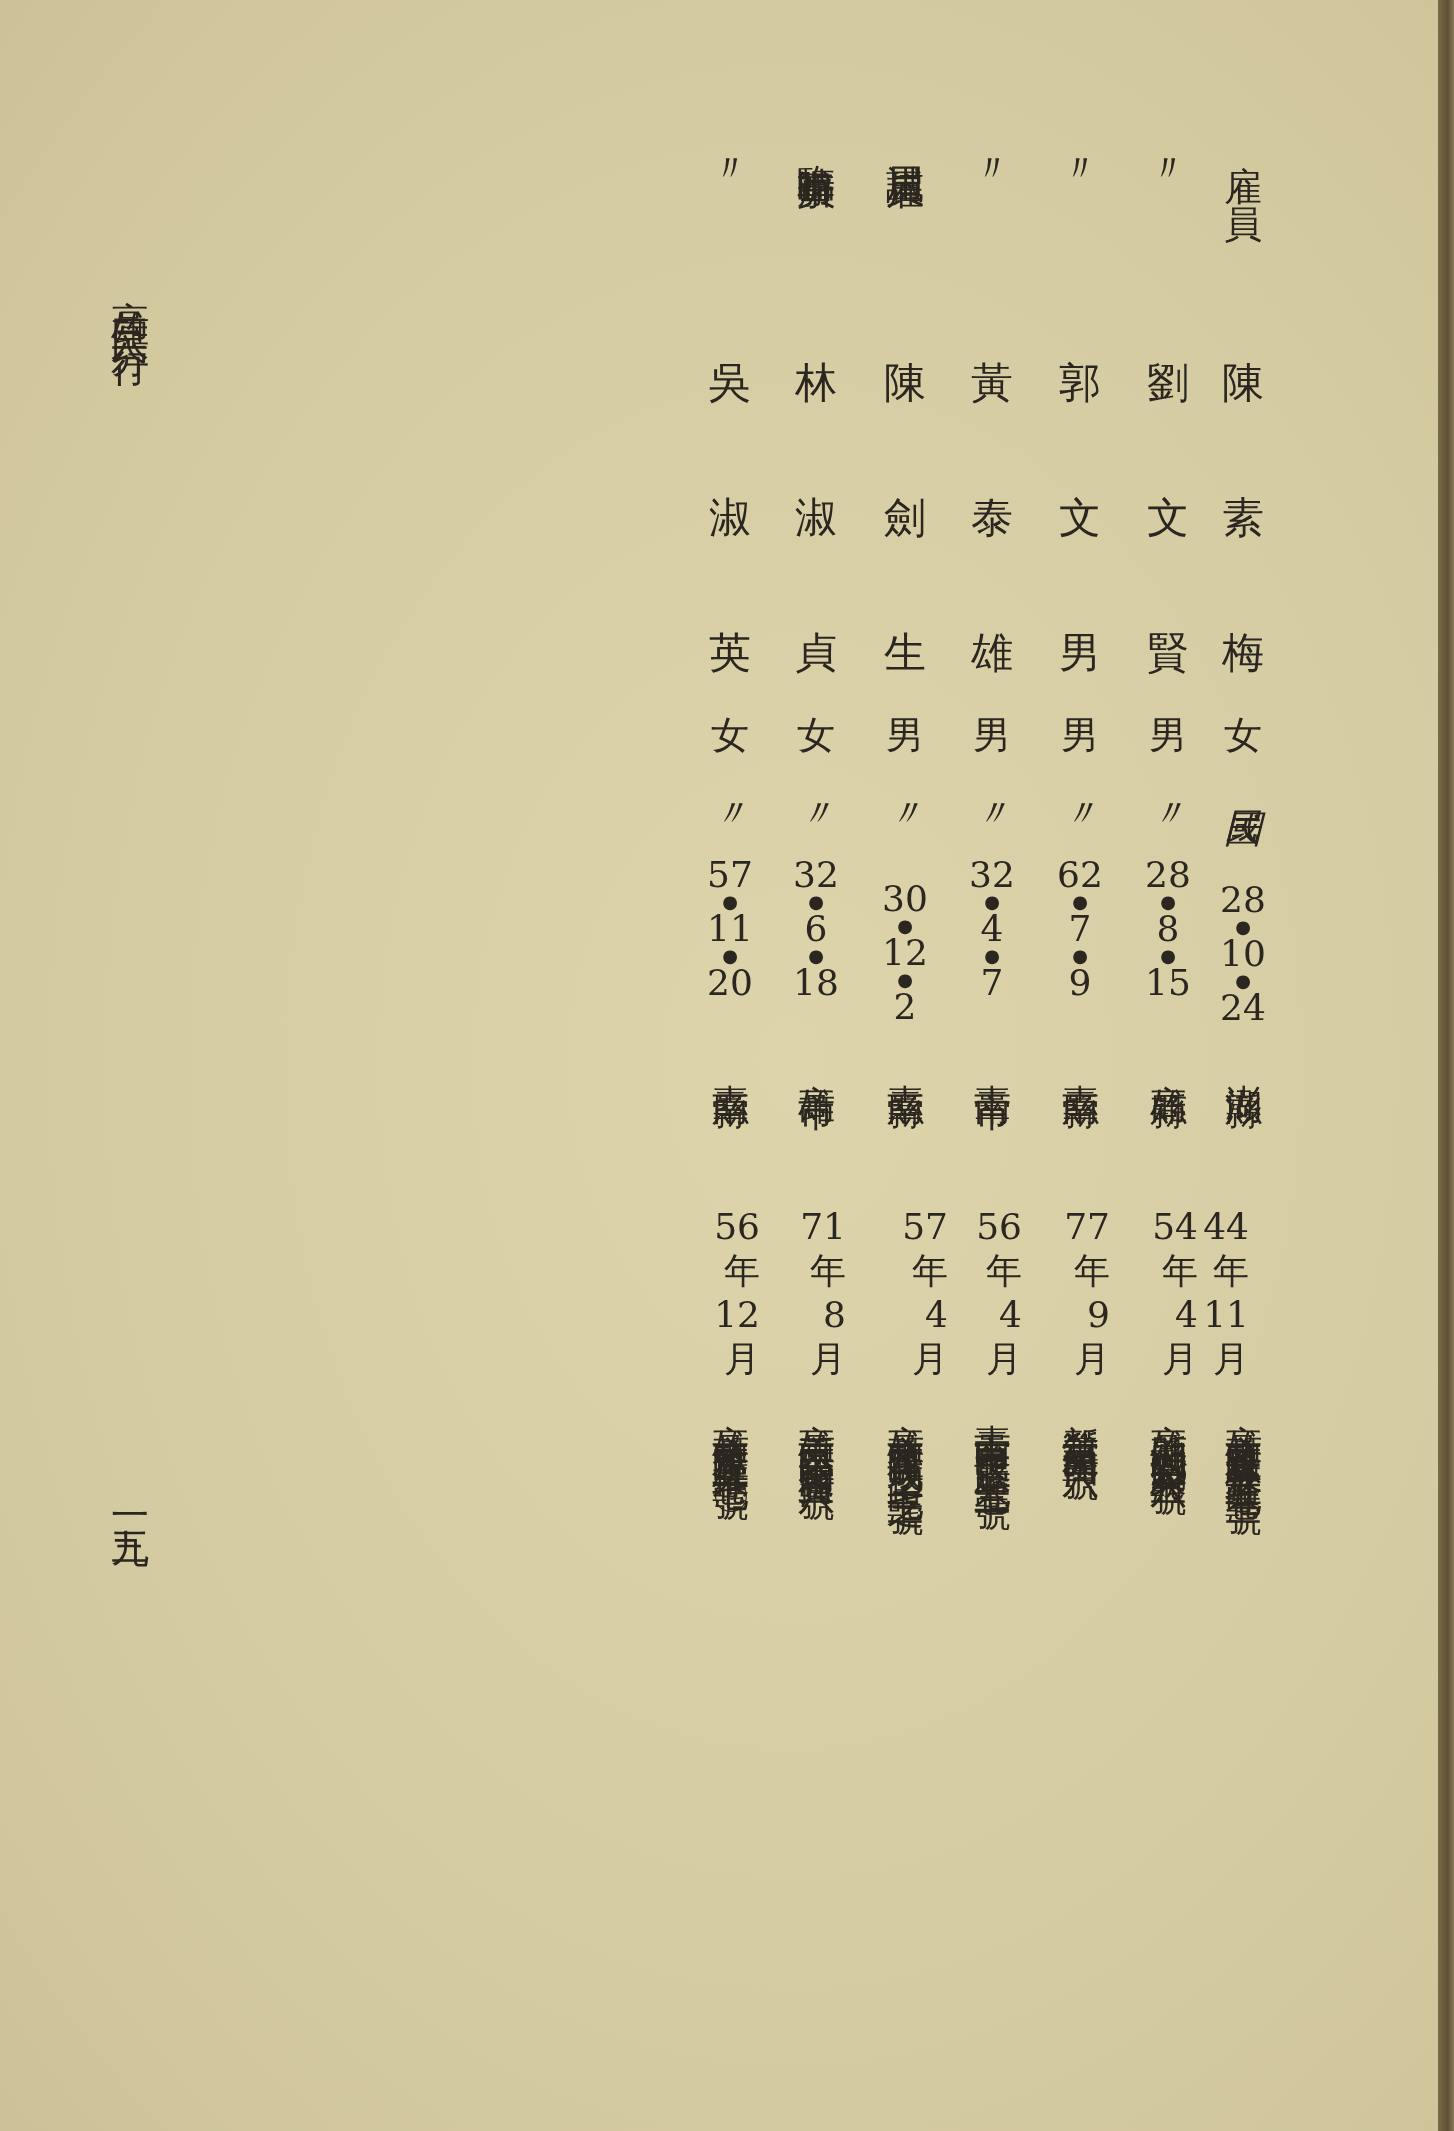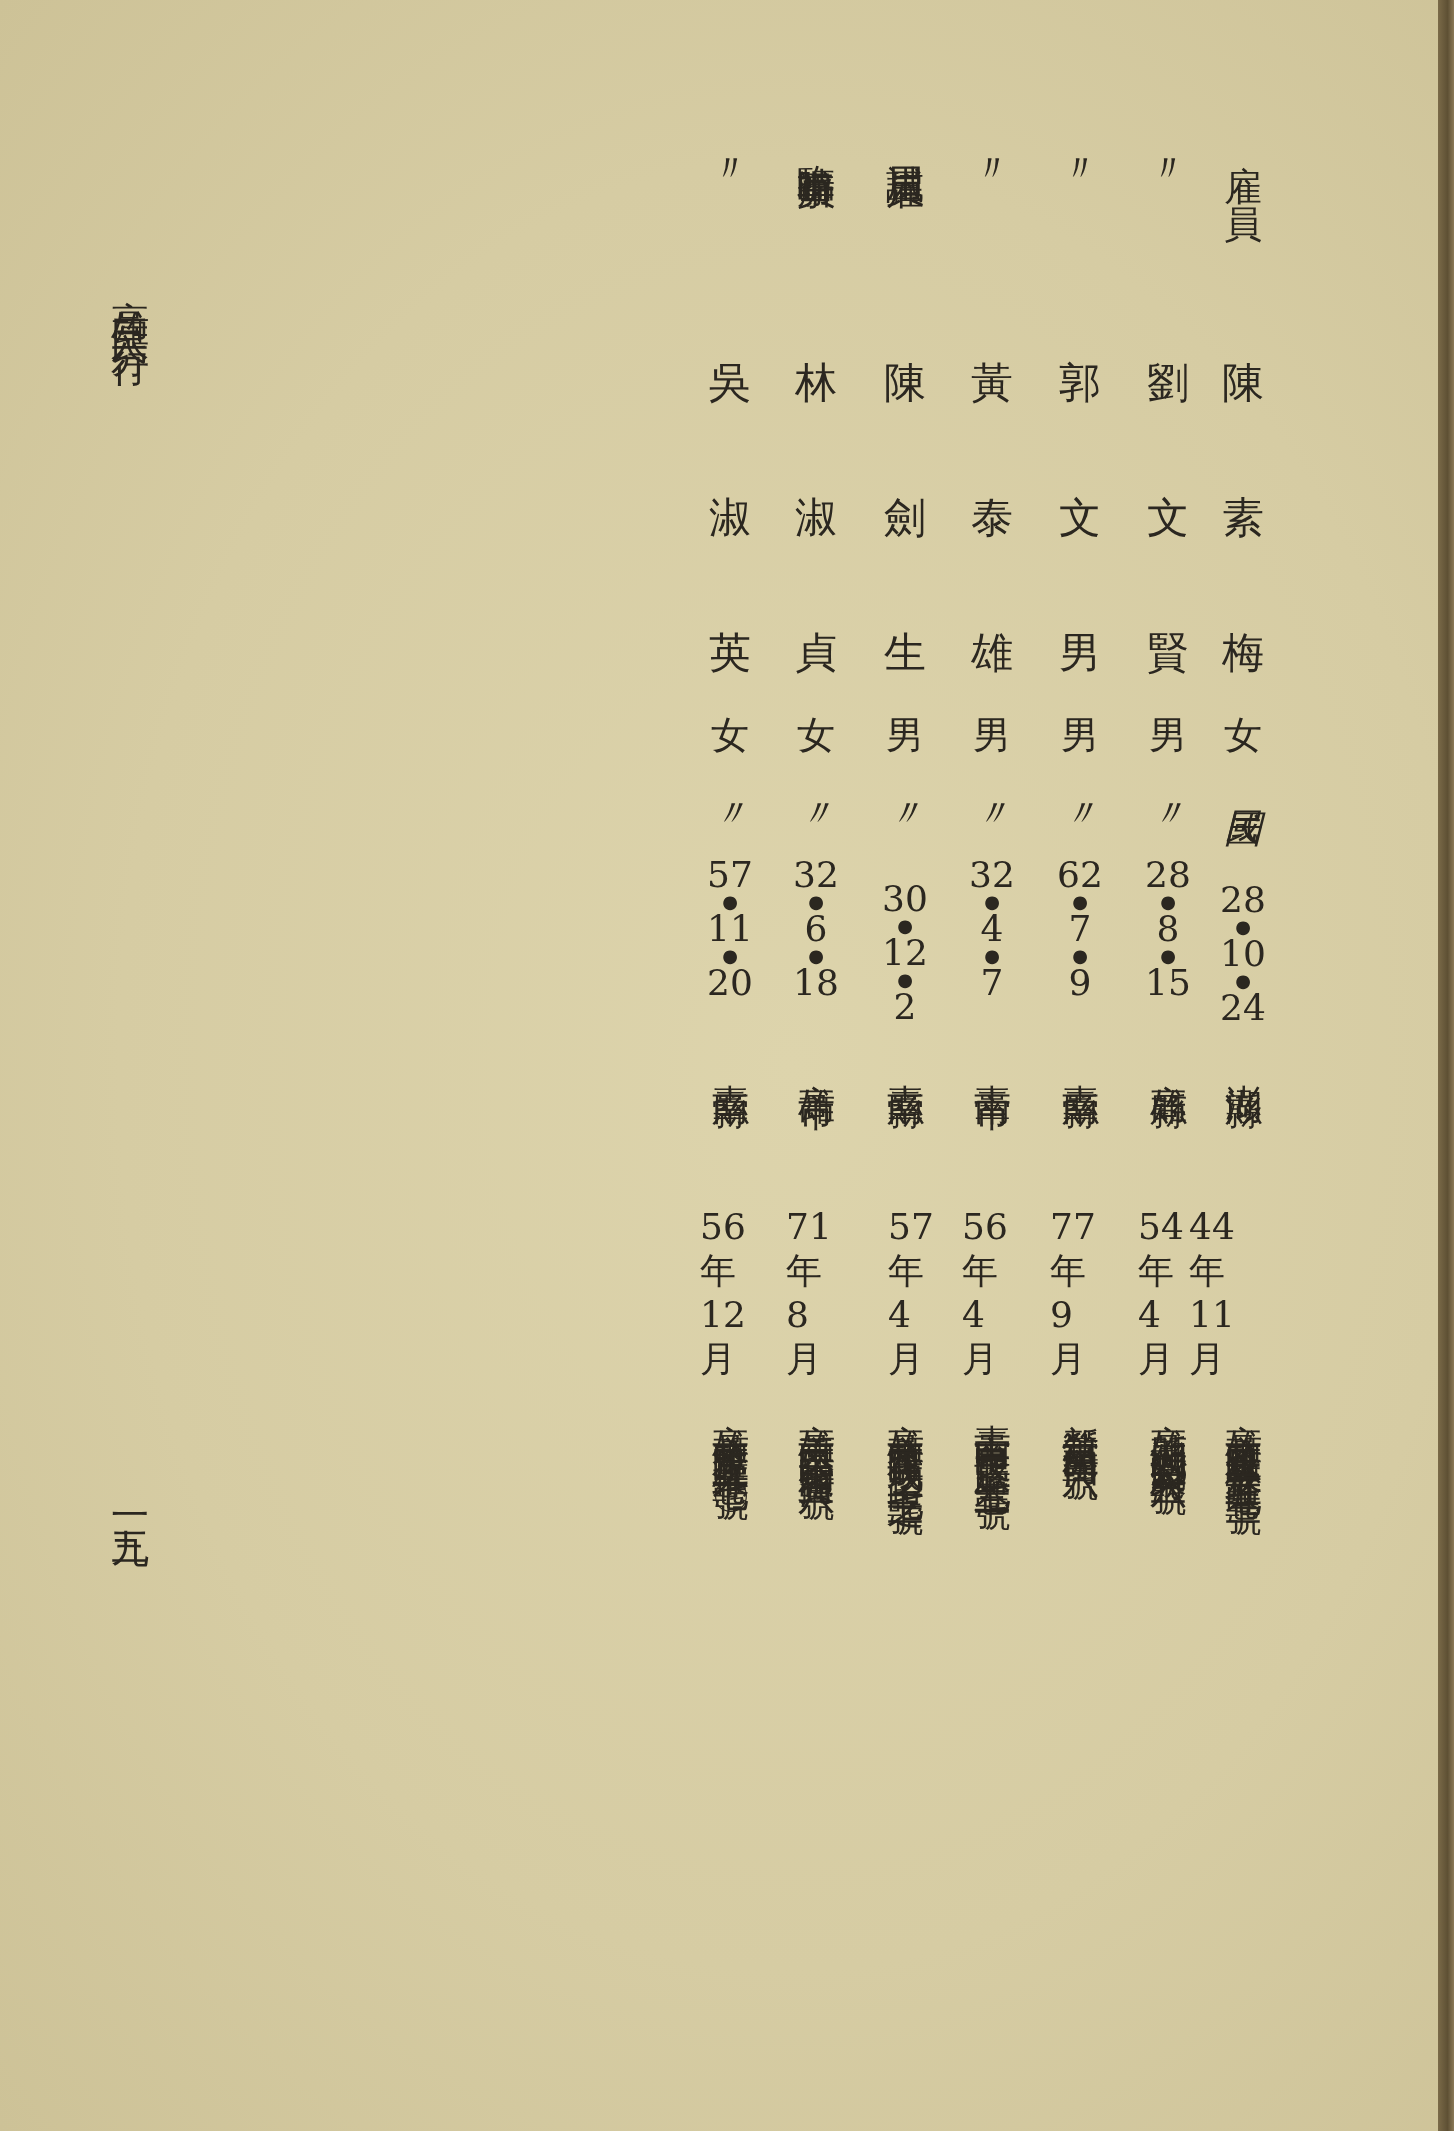--- a/index.html
+++ b/index.html
@@ -23,21 +23,21 @@
     }
     .title { position: absolute; top: 135px; }
     .name { position: absolute; top: 355px; }
     .name .ch { font-size: 42px; height: 135px; display: block; text-align: center; width: 60px; }
     .gender { position: absolute; top: 710px; font-size: 38px; width: 60px; text-align: center; }
     .ditto { position: absolute; top: 780px; font-size: 34px; width: 60px; text-align: center; font-style: italic; }
     .dob { position: absolute; top: 855px; width: 60px; text-align: center; font-size: 36px; line-height: 40px; }
     .dob .dot { font-size: 18px; line-height: 14px; display: block; }
     .birth { position: absolute; top: 1055px; }
     .birth .v { font-size: 37px; line-height: 60px; letter-spacing: 4px; }
-    .join { position: absolute; top: 1205px; width: 60px; text-align: left; font-size: 36px; line-height: 44px; }
+    .join { position: absolute; top: 1205px; width: 60px; text-align: right; font-size: 36px; line-height: 44px; }
     .addr { position: absolute; top: 1395px; }
     .addr .v { font-size: 37px; letter-spacing: 5px; }
     .left-head { position: absolute; left: 100px; top: 270px; }
     .left-head .v { font-size: 38px; letter-spacing: 10px; }
     .pagenum { position: absolute; left: 100px; top: 1495px; }
     .pagenum .v { font-size: 38px; letter-spacing: 4px; }
   </style>
 </head>
 <body>
 

